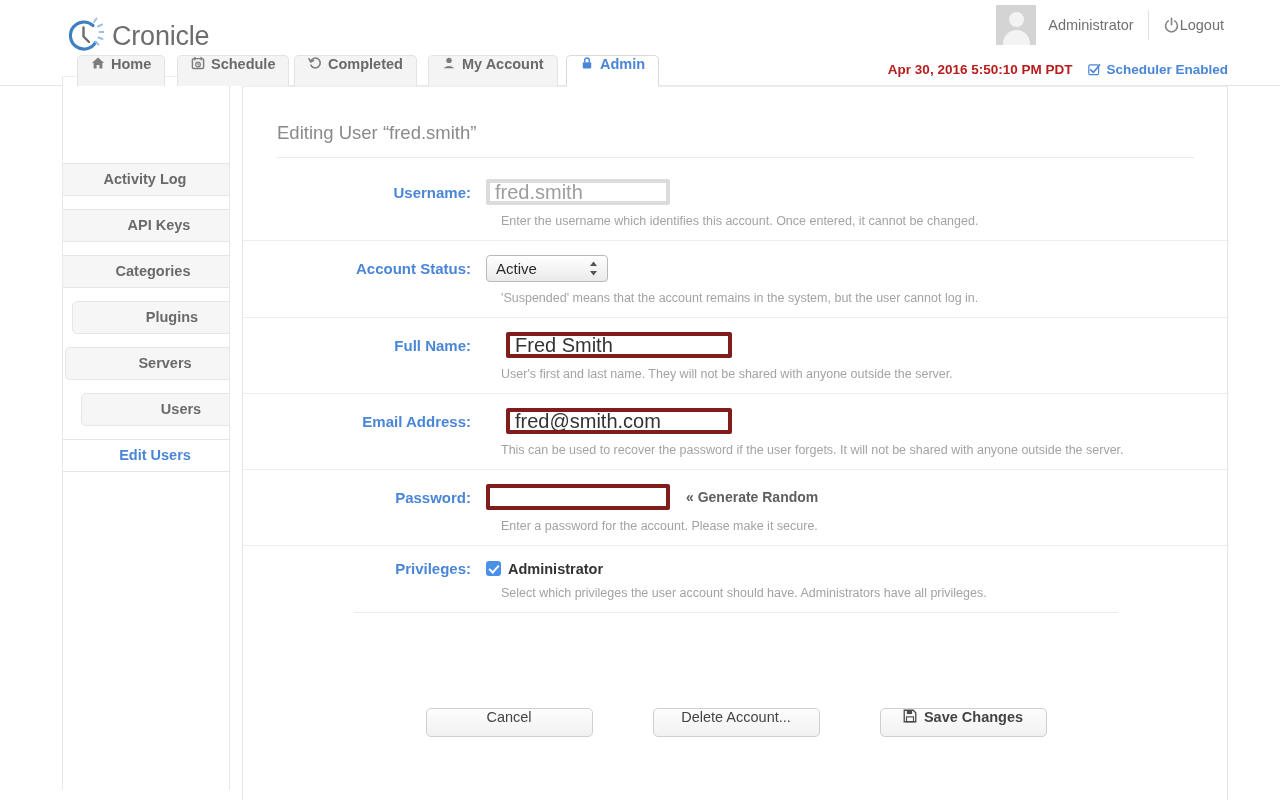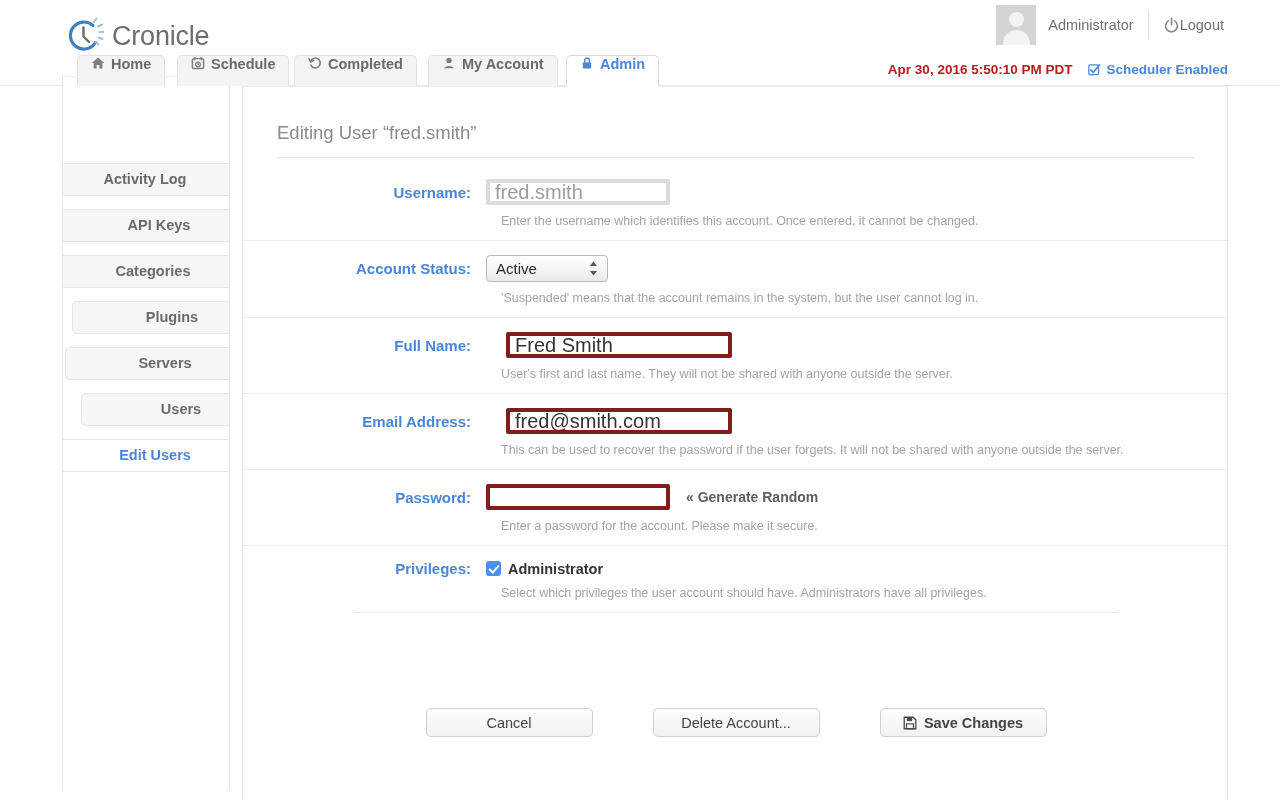--- a/index.html
+++ b/index.html
@@ -190,21 +190,21 @@
     border-width: 0 2px 2px 0; transform: rotate(42deg);
   }
   .cblabel { font-size: 14.5px; color: #333333; font-weight: 600; }
 
   #btnrow {
     position: absolute; left: 0; top: 621px; width: 986px;
     display: flex; justify-content: center; gap: 60px;
   }
   .btn {
     min-width: 167px; height: 29px;
-    display: flex; align-items: center; justify-content: center; gap: 7px;
+    display: flex; justify-content: center; gap: 7px;
     background: linear-gradient(#fdfdfd, #f1f1f1);
     border: 1px solid #cfcfcf; border-radius: 5px;
     font-size: 14.5px; color: #444444;
     cursor: pointer; white-space: nowrap; padding: 0 16px;
   }
   .btn.strong { font-weight: 700; }
   .btn .bico { width: 14px; height: 14px; display: block; }
 </style>
 </head>
 <body>

